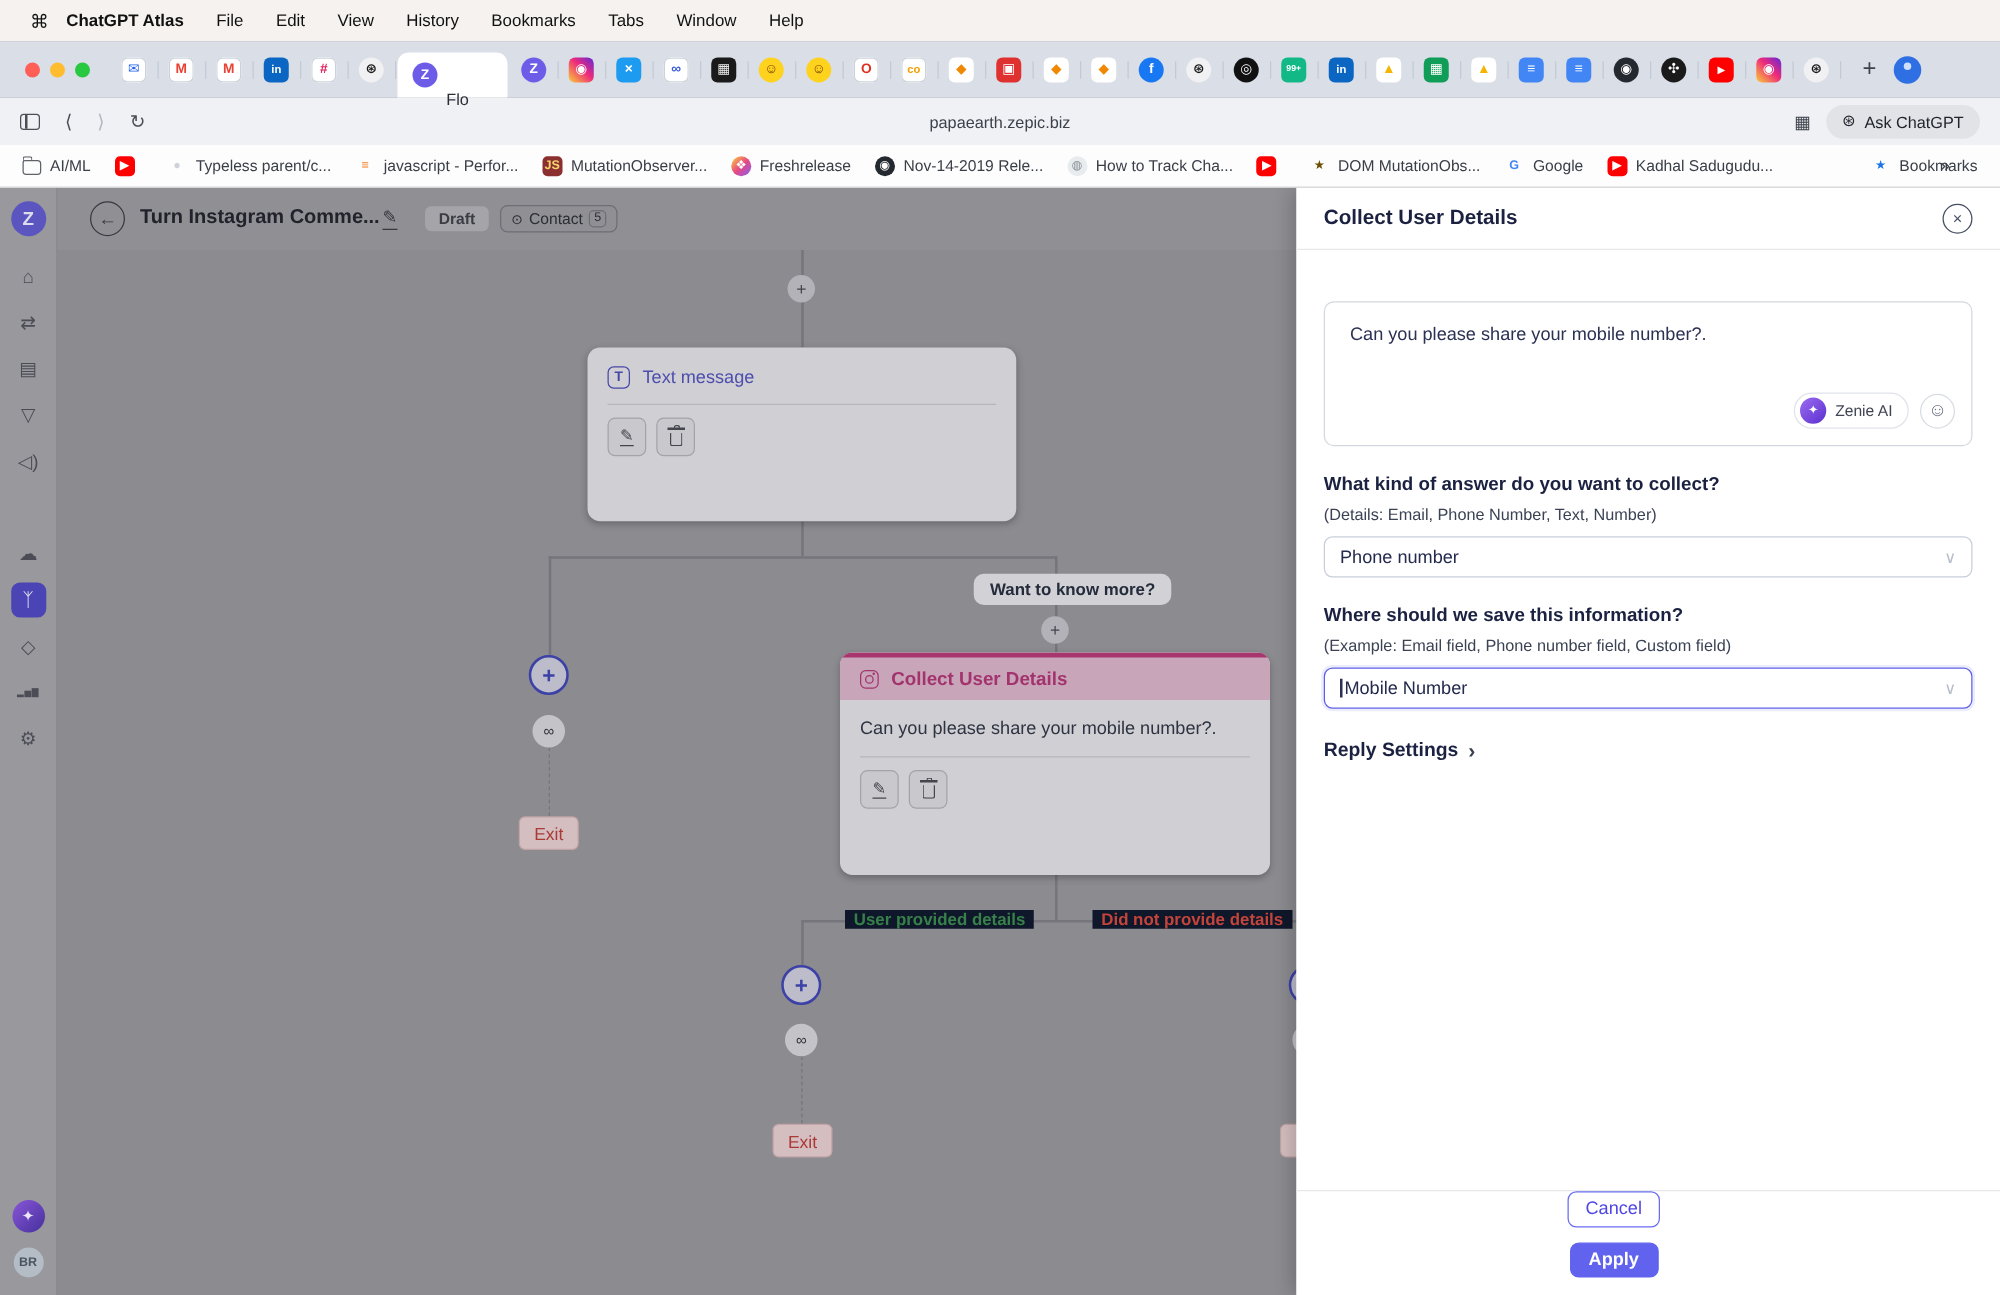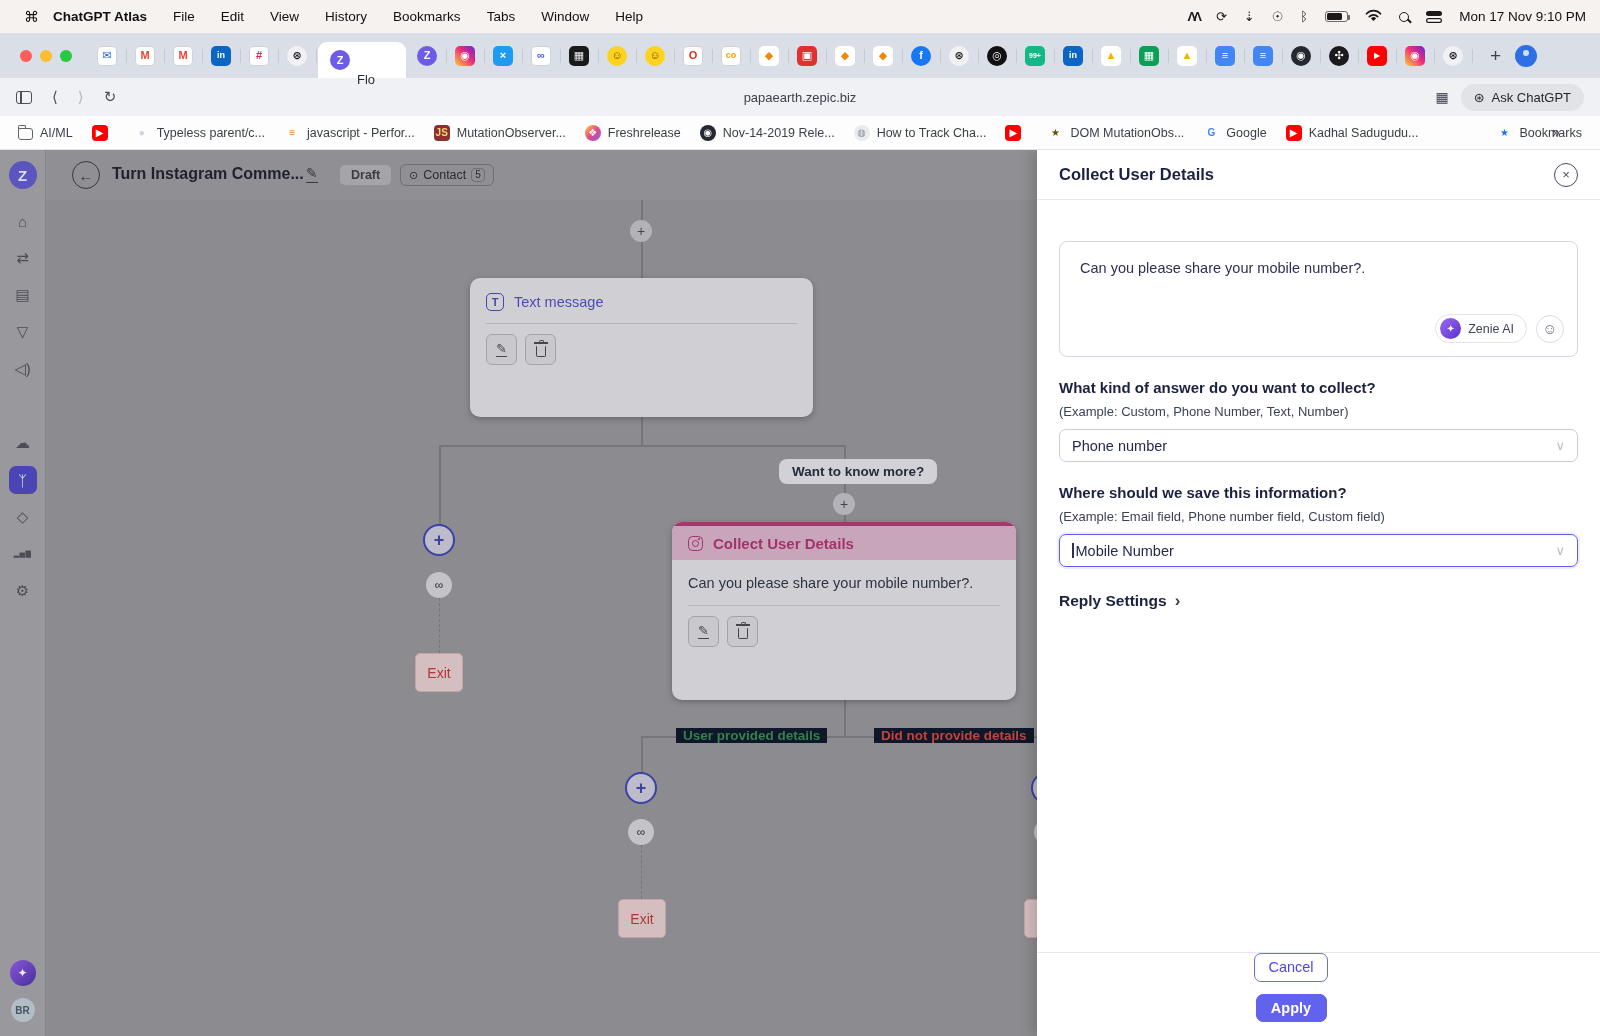--- a/index.html
+++ b/index.html
@@ -116,21 +116,21 @@
   .trash::before { content:""; position:absolute; top:-3.6px; left:-3px; right:-3px; height:1.5px; background:#45454e; }
   .trash::after { content:""; position:absolute; top:-6.4px; left:2px; width:3.4px; height:2px; border:1.5px solid #45454e; border-bottom:none; border-radius:2px 2px 0 0; }
 
   .pluss { position:absolute; width:22px; height:22px; border-radius:50%; background:#b2b2b8; color:#45454e; font-size:14px; display:flex; align-items:center; justify-content:center; }
   .plusb { position:absolute; width:32px; height:32px; border-radius:50%; background:#bcbcca; border:2.5px solid #3c41a6; color:#3c41a6; font-size:18px; font-weight:700; display:flex; align-items:center; justify-content:center; }
   .linkc { position:absolute; width:26px; height:26px; border-radius:50%; background:#c3c3c8; color:#2e2e38; font-size:12px; display:flex; align-items:center; justify-content:center; }
   .chip { position:absolute; background:#d2d2d6; border-radius:8px; padding:5px 13px; font-size:13.5px; font-weight:700; color:#242c3c; white-space:nowrap; }
   .branch-label { position:absolute; font-size:13.5px; font-weight:700; background:#0f172a; padding:0 7px; white-space:nowrap; }
   .branch-label.ok { color:#37804a; }
   .branch-label.no { color:#c2443a; }
-  .exit-chip { position:absolute; width:48px; height:39px; background:#d5bec0; border:1px solid #c2a4a7; border-radius:5px; color:#ab3a37; font-size:14px; display:flex; align-items:center; justify-content:center; }
+  .exit-chip { position:absolute; width:48px; height:27px; background:#d5bec0; border:1px solid #c2a4a7; border-radius:5px; color:#ab3a37; font-size:14px; display:flex; align-items:center; justify-content:center; }
 
   
   .panel { position:absolute; left:1037px; top:0; width:563px; height:886px; background:#ffffff; box-shadow:-4px 0 14px rgba(0,0,0,.18); z-index:10; }
   .panel-head { height:50px; border-bottom:1px solid #e8e8ec; display:flex; align-items:center; padding:0 22px; }
   .panel-title { font-size:16.5px; font-weight:700; color:#1b2140; }
   .close-btn { margin-left:auto; width:24px; height:24px; border:1.6px solid #454d60; border-radius:50%; color:#454d60; font-size:13px; display:flex; align-items:center; justify-content:center; }
   .panel-body { padding:20px 22px 0; }
   .panel-desc { font-size:14.5px; line-height:1.45; color:#4a5568; max-width:486px; }
   .msg-box { margin-top:21px; border:1px solid #d4d8e0; border-radius:8px; height:116px; position:relative; padding:18px 20px; }
   .msg-text { font-size:14.5px; color:#2b3152; }
@@ -173,40 +173,20 @@
         <span class="menu-item">History</span>
 
         <span class="menu-item">Bookmarks</span>
 
         <span class="menu-item">Tabs</span>
 
         <span class="menu-item">Window</span>
 
         <span class="menu-item">Help</span>
       </nav>
-    <div class="status">
-      <span class="sicon tight">ΛΛ</span>
-      <span class="sicon">⟳</span>
-      <span class="sicon">⇣</span>
-      <span class="sicon">☉</span>
-      <span class="sicon">ᛒ</span>
-      <span class="batt">
-          <i></i>
-        </span>
-      <span>
-        <svg width="17" height="13" viewBox="0 0 17 13">
-          <path d="M1.5 4.8 A9.5 9.5 0 0 1 15.5 4.8" fill="none" stroke="#1a1a1a" stroke-width="1.7" stroke-linecap="round"></path>
-          <path d="M4.3 7.6 A5.8 5.8 0 0 1 12.7 7.6" fill="none" stroke="#1a1a1a" stroke-width="1.7" stroke-linecap="round"></path>
-          <path d="M8.5 12 L5.9 9.4 A3.6 3.6 0 0 1 11.1 9.4 Z" fill="#1a1a1a"></path>
-        </svg>
-      </span>
-      <span class="mag"></span>
-      <span class="cc"></span>
-      <span class="clock">Mon 17 Nov  9:10 PM</span>
-    </div>
   </header>
 
   <div class="tabbar">
     <div class="traffic">
       <span class="tl red"></span>
       <span class="tl yel"></span>
       <span class="tl grn"></span>
     </div>
     <div class="favrow">
 
@@ -585,21 +565,21 @@
           <div class="msg-tools">
             <span class="zenie">
               <span class="zspark">✦</span>
               <span class="zlabel">Zenie AI</span>
             </span>
             <span class="smiley">☺</span>
           </div>
         </div>
 
         <div class="q-label">What kind of answer do you want to collect?</div>
-        <div class="q-hint">(Example: Custom, Phone Number, Text, Number)</div>
+        <div class="q-hint">(Details: Email, Phone Number, Text, Number)</div>
         <div class="sel">
           <span class="sel-text">Phone number</span>
           <span class="sel-chev">∨</span>
         </div>
 
         <div class="q-label">Where should we save this information?</div>
         <div class="q-hint">(Example: Email field, Phone number field, Custom field)</div>
         <div class="sel focused">
           <span class="sel-text">Mobile Number</span>
           <span class="sel-chev">∨</span>

